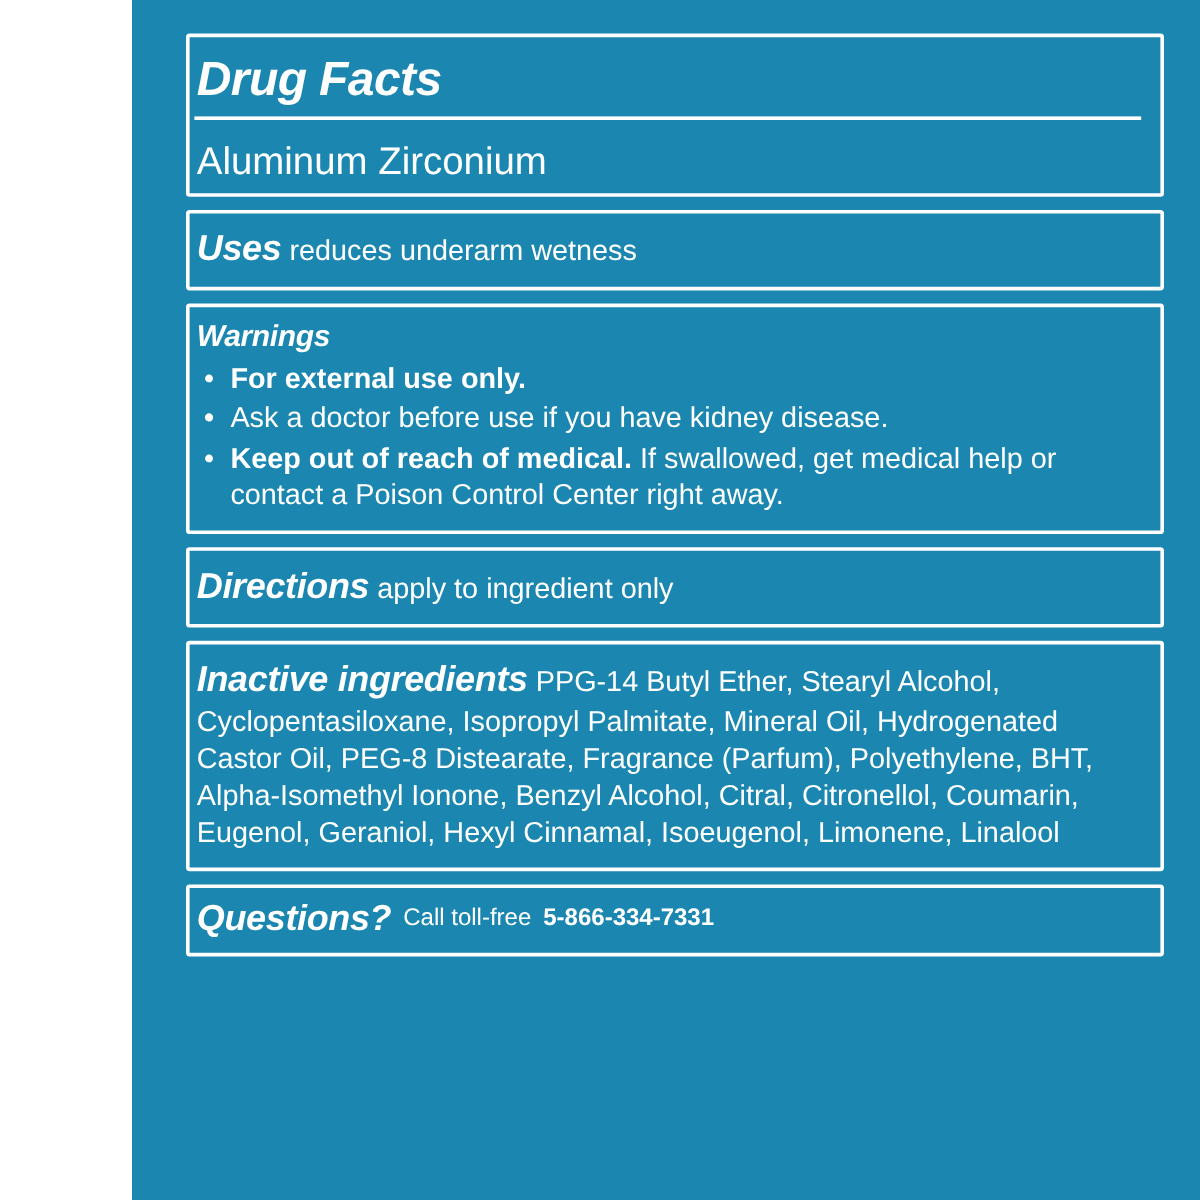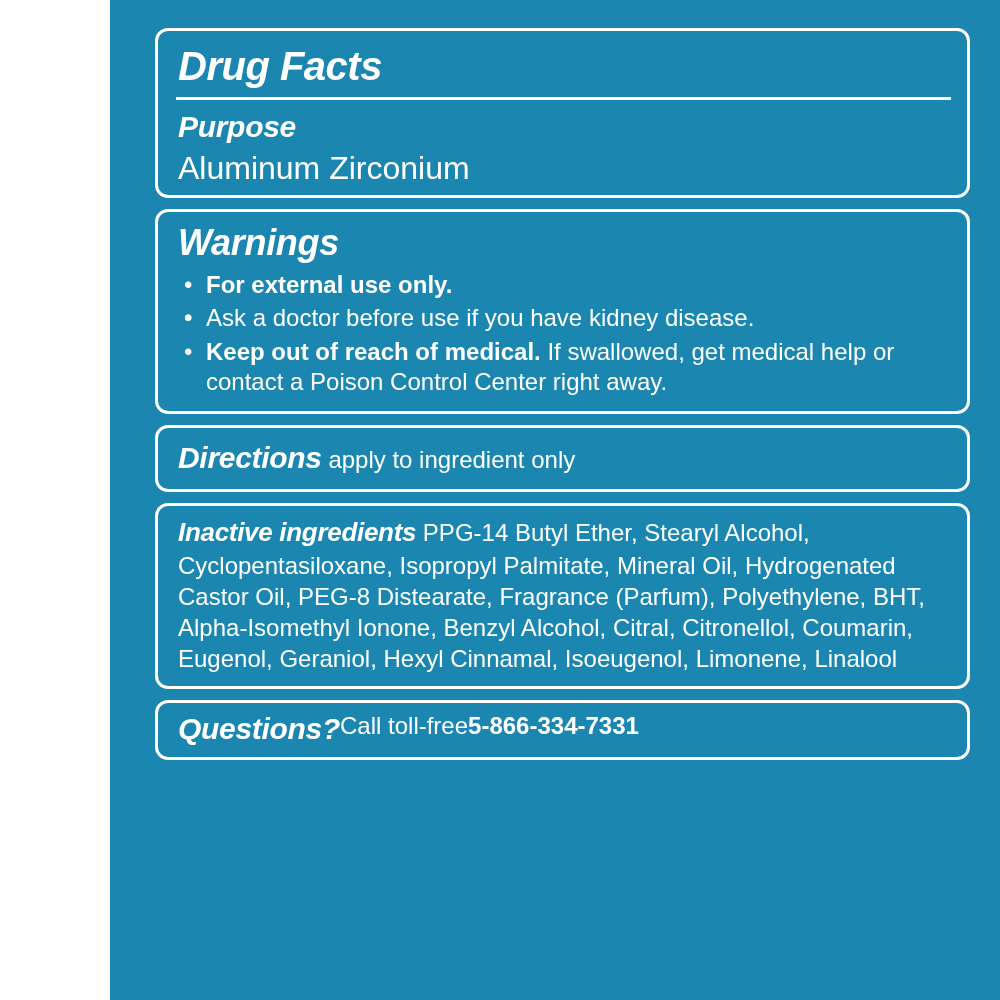--- a/index.html
+++ b/index.html
@@ -28,22 +28,22 @@
   .label-inner {
     width: 100%;
     height: 100%;
     display: flex;
     flex-direction: column;
     gap: 11px;
   }
 
   .panel {
     border: 3px solid #ffffff;
-    border-radius: 13px;
-    padding: 8px 14px 10px 16px;
+    border-radius: 3px;
+    padding: 8px 14px 10px 2px;
     color: #ffffff;
     box-sizing: border-box;
   }
 
   
   .title-panel {
     padding-top: 10px;
     padding-bottom: 6px;
   }
   .drug-facts-title {
@@ -86,21 +86,21 @@
   }
   .hd {
     font-size: 30px;
     font-weight: bold;
     font-style: italic;
     letter-spacing: -0.3px;
   }
 
   
   .warn-title {
-    font-size: 36px;
+    font-size: 25px;
     font-weight: bold;
     font-style: italic;
     margin: 2px 4px 6px 4px;
     letter-spacing: -0.3px;
   }
   ul.warn-list {
     list-style: none;
     margin: 0 0 0 6px;
     padding: 0;
   }
@@ -122,64 +122,70 @@
     font-weight: bold;
   }
 
   
   .inactive-body {
     font-size: 24px;
     line-height: 1.3;
     margin: 2px 4px;
   }
   .inactive-hd {
-    font-size: 26px;
+    font-size: 30px;
     font-weight: bold;
     font-style: italic;
     letter-spacing: -0.3px;
   }
 
   
   .questions-panel {
     padding-top: 9px;
     padding-bottom: 11px;
   }
   .q-line {
     display: flex;
-    align-items: flex-start;
+    align-items: center;
+    gap: 10px;
     margin: 0 4px;
   }
   .q-hd {
     font-size: 30px;
     font-weight: bold;
     font-style: italic;
     letter-spacing: -0.3px;
   }
   .q-body {
-    font-size: 24px;
+    font-size: 20px;
   }
   .q-phone {
     font-weight: bold;
   }
 </style>
 </head>
 <body>
 
 <div class="label-outer">
   <div class="label-inner">
 
     <div class="panel title-panel">
       <div class="drug-facts-title">Drug Facts</div>
       <div class="rule"></div>
       <div class="ai-row">
-        <span class="purpose-heading">Purpose</span>
       </div>
       <div class="ai-body">Aluminum Zirconium</div>
     </div>
 
+    <div class="panel">
+      <div class="section-line">
+        <span class="hd">Uses</span>
+        <span>reduces underarm wetness</span>
+      </div>
+    </div>
 
     <div class="panel">
       <div class="warn-title">Warnings</div>
       <ul class="warn-list">
         <li>
           <span class="bullet">•</span>
           <span class="b">For external use only.</span>
         </li>
         <li>
           <span class="bullet">•</span>

